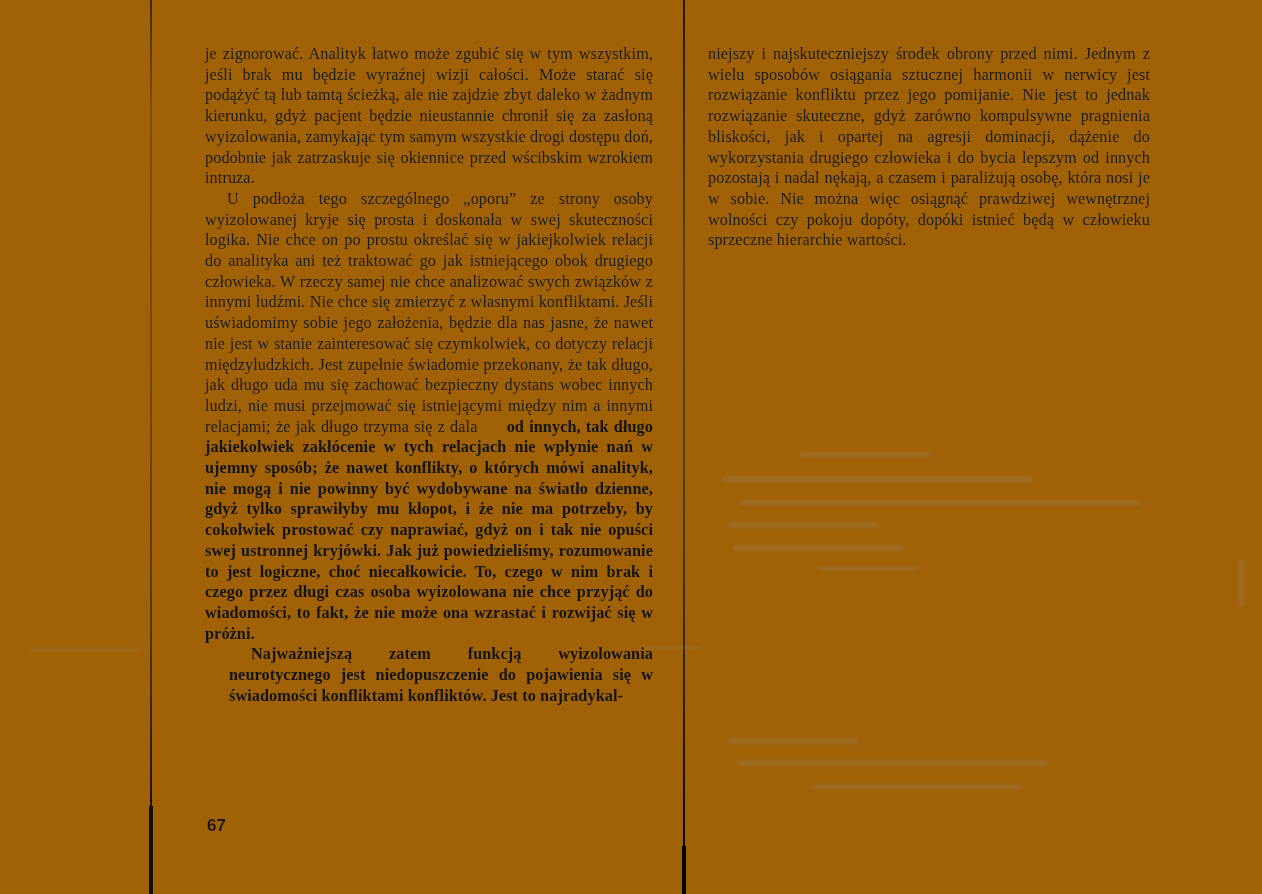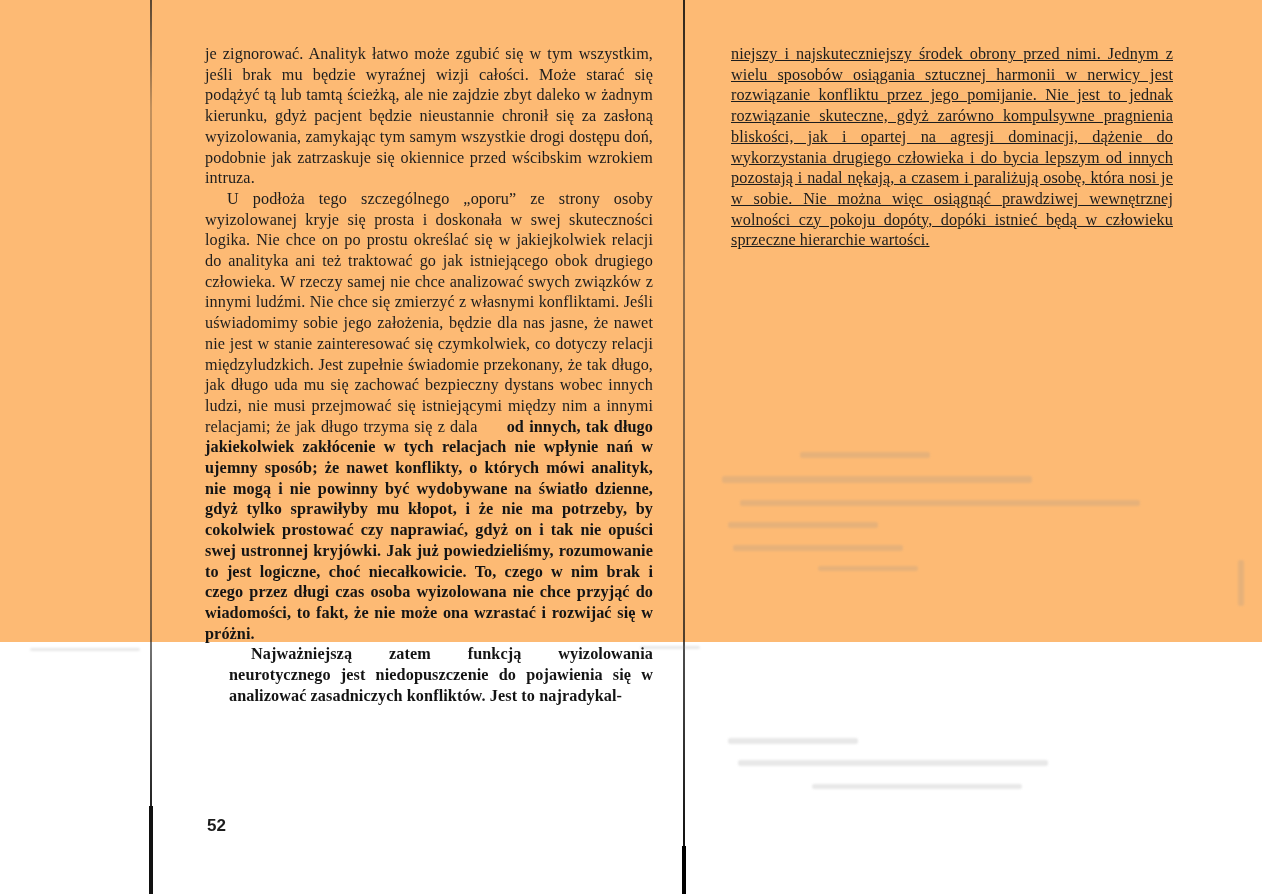--- a/index.html
+++ b/index.html
@@ -6,28 +6,28 @@
   html, body { margin: 0; padding: 0; }
   body {
     width: 1262px;
     height: 894px;
     background: #ffffff;
     overflow: hidden;
   }
   .scan {
     position: relative;
     width: 1262px;
-    height: 642px;
-    background: #fdba74;
+    height: 894px;
+    background: #a16207;
     font-family: "Liberation Serif", "DejaVu Serif", serif;
     color: #1d1d1d;
   }
   .col { position: absolute; }
   .col-left  { left: 205px; top: 44px; width: 448px; }
-  .col-right { left: 731px; top: 44px; width: 442px; text-decoration: underline; }
+  .col-right { left: 708px; top: 44px; width: 442px; }
   p {
     margin: 0;
     font-size: 16.2px;
     line-height: 20.7px;
     text-align: justify;
     letter-spacing: 0.1px;
   }
   .indent { text-indent: 22px; }
   .heavy { font-weight: bold; color: #141414; margin-left: 24px; }
   .page-number {
@@ -90,28 +90,28 @@
 <div class="scan">
 
   <div class="edge-line"></div>
   <div class="edge-line-thick"></div>
   <div class="gutter-line"></div>
   <div class="gutter-line-thick"></div>
 
   <div class="col col-left">
     <p>je zignorować. Analityk łatwo może zgubić się w tym wszystkim, jeśli brak mu będzie wyraźnej wizji całości. Może starać się podążyć tą lub tamtą ścieżką, ale nie zajdzie zbyt daleko w żadnym kierunku, gdyż pacjent będzie nieustannie chronił się za zasłoną wyizolowania, zamykając tym samym wszystkie drogi dostępu doń, podobnie jak zatrzaskuje się okiennice przed wścibskim wzrokiem intruza.</p>
     <p class="indent"><span>U podłoża tego szczególnego „oporu” ze strony osoby wyizolowanej kryje się prosta i doskonała w swej skuteczności logika. Nie chce on po prostu określać się w jakiejkolwiek relacji do analityka ani też traktować go jak istniejącego obok drugiego człowieka. W rzeczy samej nie chce analizować swych związków z innymi ludźmi. Nie chce się zmierzyć z własnymi konfliktami. Jeśli uświadomimy sobie jego założenia, będzie dla nas jasne, że nawet nie jest w stanie zainteresować się czymkolwiek, co dotyczy relacji międzyludzkich. Jest zupełnie świadomie przekonany, że tak długo, jak długo uda mu się zachować bezpieczny dystans wobec innych ludzi, nie musi przejmować się istniejącymi między nim a innymi relacjami; że jak długo trzyma się z dala </span><span class="heavy">od innych, tak długo jakiekolwiek zakłócenie w tych relacjach nie wpłynie nań w ujemny sposób; że nawet konflikty, o których mówi analityk, nie mogą i nie powinny być wydobywane na światło dzienne, gdyż tylko sprawiłyby mu kłopot, i że nie ma potrzeby, by cokolwiek prostować czy naprawiać, gdyż on i tak nie opuści swej ustronnej kryjówki. Jak już powiedzieliśmy, rozumowanie to jest logiczne, choć niecałkowicie. To, czego w nim brak i czego przez długi czas osoba wyizolowana nie chce przyjąć do wiadomości, to fakt, że nie może ona wzrastać i rozwijać się w próżni.</span></p>
-    <p class="indent heavy">Najważniejszą zatem funkcją wyizolowania neurotycznego jest niedopuszczenie do pojawienia się w analizować zasadniczych konfliktów. Jest to najradykal-</p>
+    <p class="indent heavy">Najważniejszą zatem funkcją wyizolowania neurotycznego jest niedopuszczenie do pojawienia się w świadomości konfliktami konfliktów. Jest to najradykal-</p>
   </div>
 
   <div class="col col-right">
     <p>niejszy i najskuteczniejszy środek obrony przed nimi. Jednym z wielu sposobów osiągania sztucznej harmonii w nerwicy jest rozwiązanie konfliktu przez jego pomijanie. Nie jest to jednak rozwiązanie skuteczne, gdyż zarówno kompulsywne pragnienia bliskości, jak i opartej na agresji dominacji, dążenie do wykorzystania drugiego człowieka i do bycia lepszym od innych pozostają i nadal nękają, a czasem i paraliżują osobę, która nosi je w sobie. Nie można więc osiągnąć prawdziwej wewnętrznej wolności czy pokoju dopóty, dopóki istnieć będą w człowieku sprzeczne hierarchie wartości.</p>
   </div>
 
-  <div class="page-number">52</div>
+  <div class="page-number">67</div>
 
   <div class="artifact" style="left:800px; top:452px; width:130px; height:6px;"></div>
   <div class="artifact" style="left:722px; top:476px; width:310px; height:7px;"></div>
   <div class="artifact" style="left:740px; top:500px; width:400px; height:6px;"></div>
   <div class="artifact" style="left:728px; top:522px; width:150px; height:6px;"></div>
   <div class="artifact" style="left:733px; top:545px; width:170px; height:6px;"></div>
   <div class="artifact" style="left:818px; top:566px; width:100px; height:5px;"></div>
   <div class="artifact" style="left:728px; top:738px; width:130px; height:6px;"></div>
   <div class="artifact" style="left:738px; top:760px; width:310px; height:6px;"></div>
   <div class="artifact" style="left:812px; top:784px; width:210px; height:5px;"></div>

